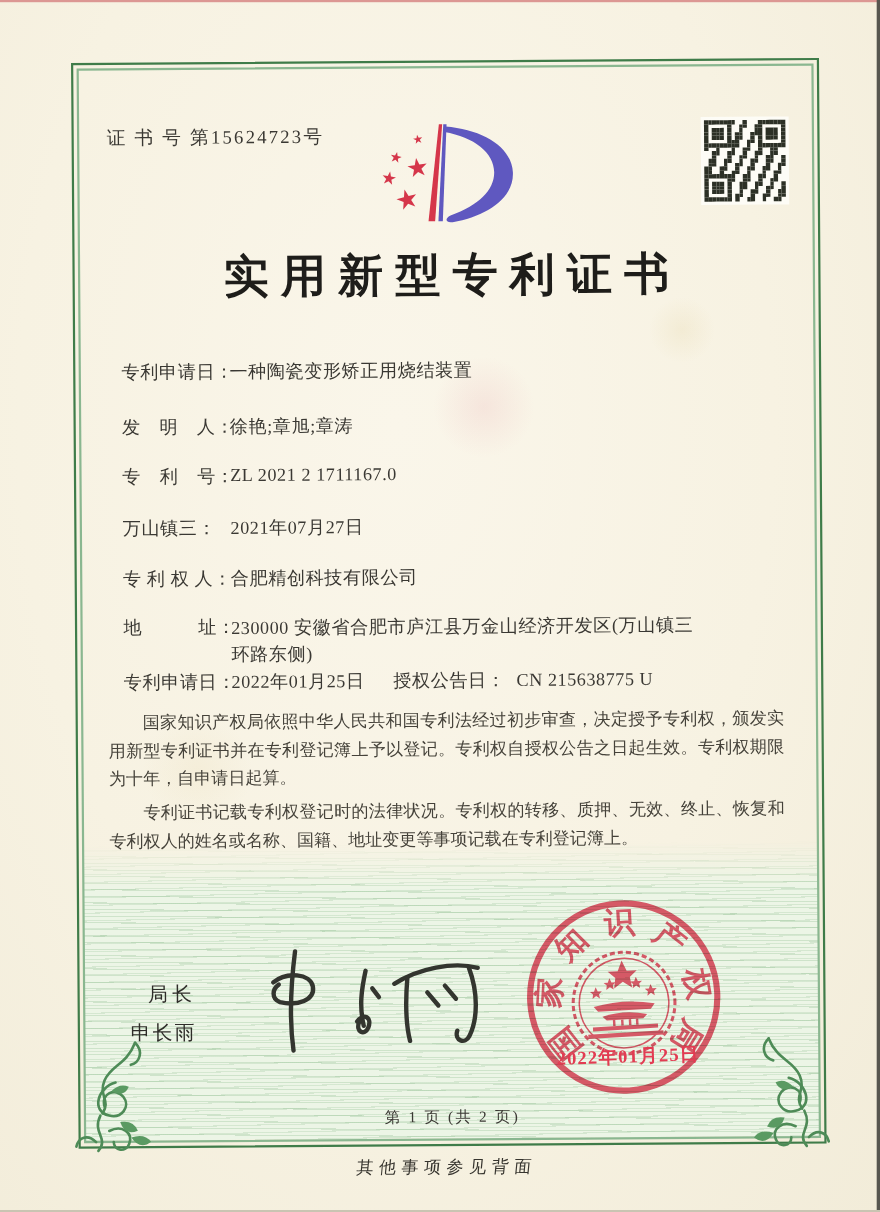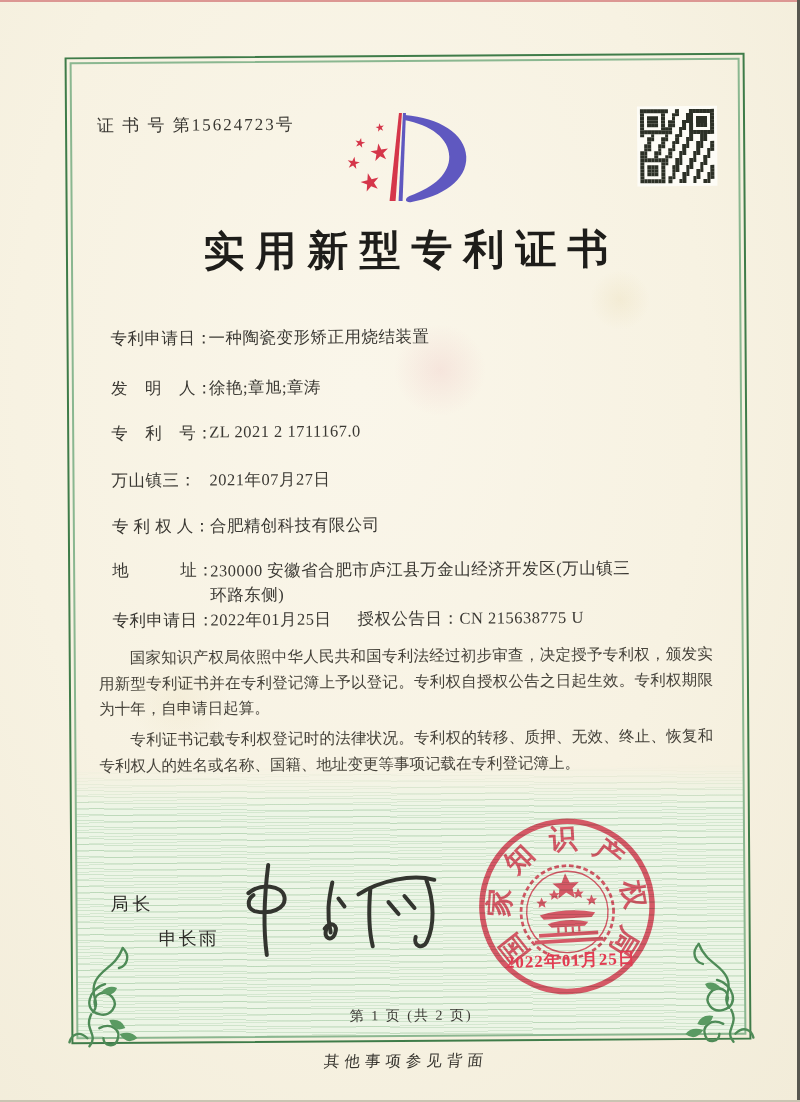--- a/index.html
+++ b/index.html
@@ -51,31 +51,31 @@
   .title{
     position:absolute;left:0;right:0;top:166px;text-align:center;
     font-size:41px;font-weight:600;letter-spacing:11px;text-indent:11px;color:#1e1d1a;
   }
 
   .row{position:absolute;left:42px;right:40px;font-size:16.5px;letter-spacing:.5px;color:#3a3833;}
   .row .lbl{display:inline-block;}
   .row .val{position:absolute;left:98px;top:0;white-space:nowrap;}
   .row .val2{position:absolute;left:98px;top:0;white-space:normal;width:470px;line-height:1.45;}
   .pair2{position:absolute;left:245px;top:0;white-space:nowrap;}
-  .pair2 .val-inline{font-family:Liberation Serif, serif;}
+  .pair2 .val-inline{margin-left:10px;font-family:Liberation Serif, serif;}
 
   .r-name{top:269px;}   .r-inv{top:319px;}  .r-pno{top:364px;}
   .r-fil{top:411px;}    .r-pat{top:457px;}  .r-addr{top:501px;}
   .r-grant{top:551px;}
 
   .paras{position:absolute;left:28px;right:34px;top:586px;z-index:2;}
   .paras p{margin:0 0 5px 0;font-size:15.5px;line-height:1.66;text-indent:2em;text-align:justify;color:#45423a;}
 
-  .sig-title{position:absolute;left:38px;top:833px;font-size:18px;letter-spacing:4px;color:#2e2d29;z-index:3;}
-  .sig-name{position:absolute;left:46px;top:868px;font-size:18px;letter-spacing:2px;color:#2e2d29;z-index:3;margin-left:40px;}
+  .sig-title{position:absolute;left:62px;top:833px;font-size:18px;letter-spacing:4px;color:#2e2d29;z-index:3;}
+  .sig-name{position:absolute;left:46px;top:868px;font-size:18px;letter-spacing:2px;color:#2e2d29;z-index:3;}
   .sig-svg{position:absolute;left:148px;top:795px;z-index:3;}
 
   .seal-svg{position:absolute;left:402px;top:758px;z-index:4;mix-blend-mode:multiply;opacity:.93;transform:rotate(-3deg);}
   .ringch{font-size:30px;fill:#e44f66;text-anchor:middle;dominant-baseline:middle;font-weight:bold;font-family:"Liberation Serif","DejaVu Serif",serif;}
   .seal-date{
     position:absolute;left:408px;top:893px;width:180px;text-align:center;z-index:5;
     color:#e23c52;font-size:17px;font-weight:bold;letter-spacing:1px;transform:rotate(-1.5deg);
   }
 
   .page-info{position:absolute;left:0;right:0;top:950px;text-align:center;font-size:14px;letter-spacing:2px;color:#3a3833;z-index:3;}

